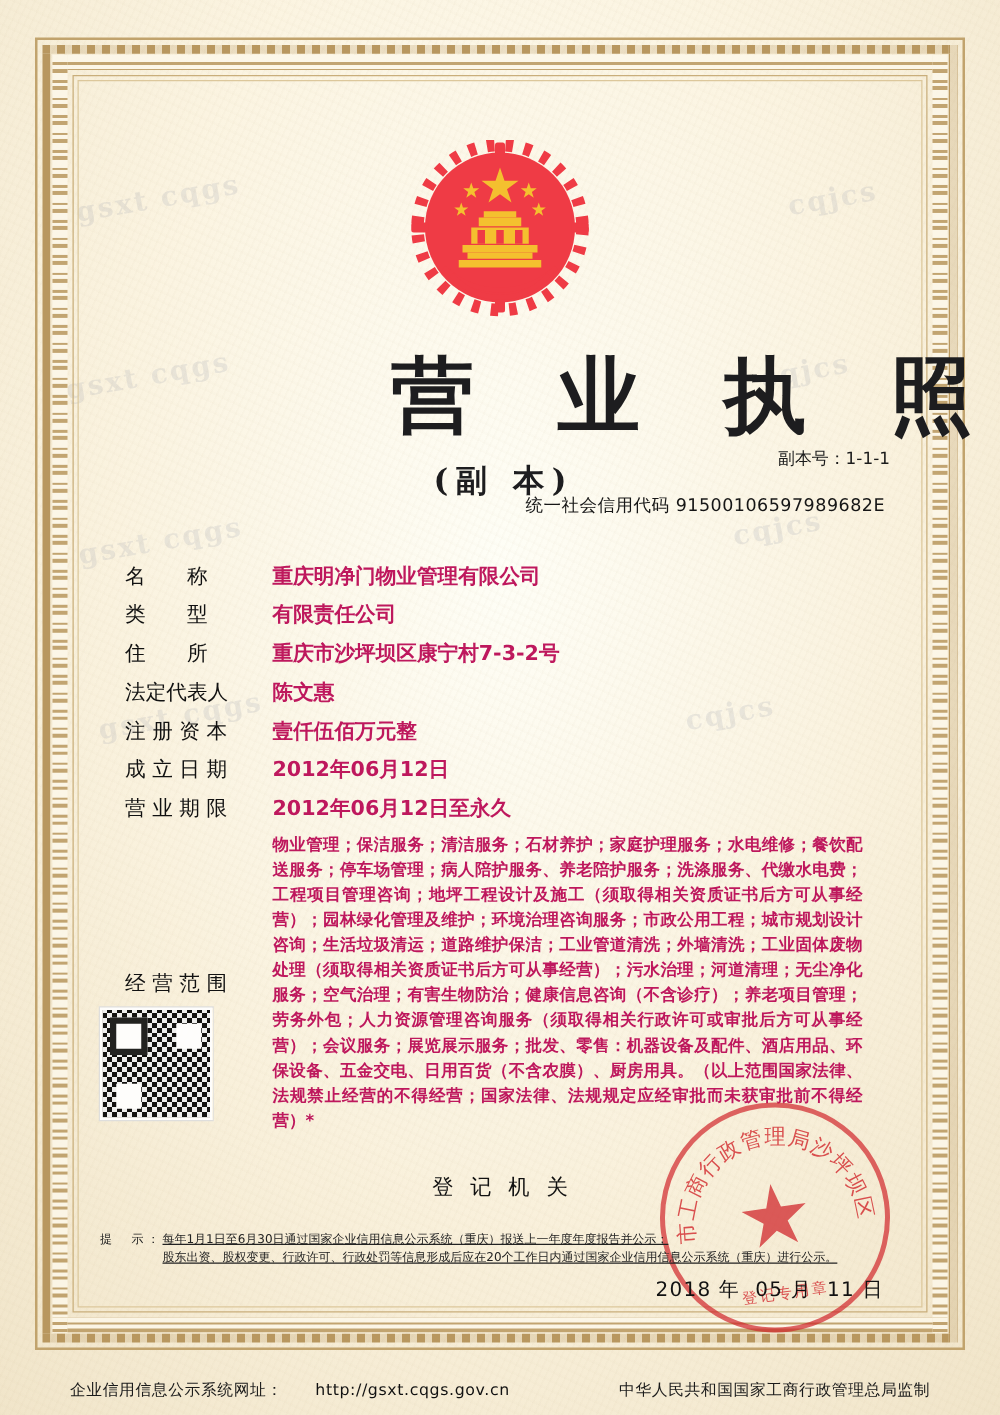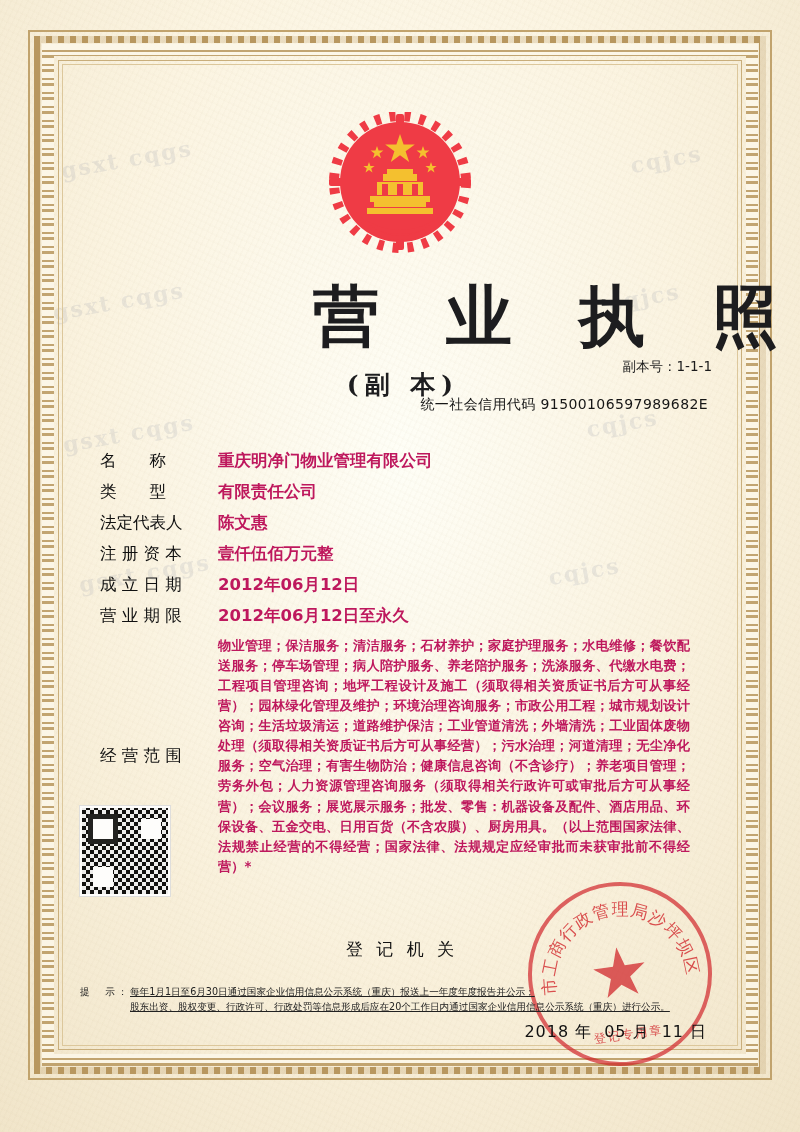--- a/index.html
+++ b/index.html
@@ -398,20 +398,24 @@
   <div class="fields">
     <div class="row">
       <div class="label">名　　称</div>
       <div class="value">重庆明净门物业管理有限公司</div>
     </div>
     <div class="row">
       <div class="label">类　　型</div>
       <div class="value">有限责任公司</div>
     </div>
     <div class="row">
+      <div class="label">住　　所</div>
+      <div class="value">重庆市沙坪坝区康宁村7-3-2号</div>
+    </div>
+    <div class="row">
       <div class="label">法定代表人</div>
       <div class="value">陈文惠</div>
     </div>
     <div class="row">
       <div class="label">注 册 资 本</div>
       <div class="value">壹仟伍佰万元整</div>
     </div>
     <div class="row">
       <div class="label">成 立 日 期</div>
       <div class="value">2012年06月12日</div>
@@ -452,13 +456,20 @@
   </div>
 
   <div class="note">
     <div class="tip">提　示：</div>
     <div class="lines">
       <div>每年1月1日至6月30日通过国家企业信用信息公示系统（重庆）报送上一年度年度报告并公示；</div>
       <div>股东出资、股权变更、行政许可、行政处罚等信息形成后应在20个工作日内通过国家企业信用信息公示系统（重庆）进行公示。</div>
     </div>
   </div>
 
+  <div class="footer">
+    <div class="footer-group">
+      <div class="left">企业信用信息公示系统网址：</div>
+      <div class="url">http://gsxt.cqgs.gov.cn</div>
+    </div>
+    <div class="right">中华人民共和国国家工商行政管理总局监制</div>
+  </div>
 </div>
 
 </body></html>

